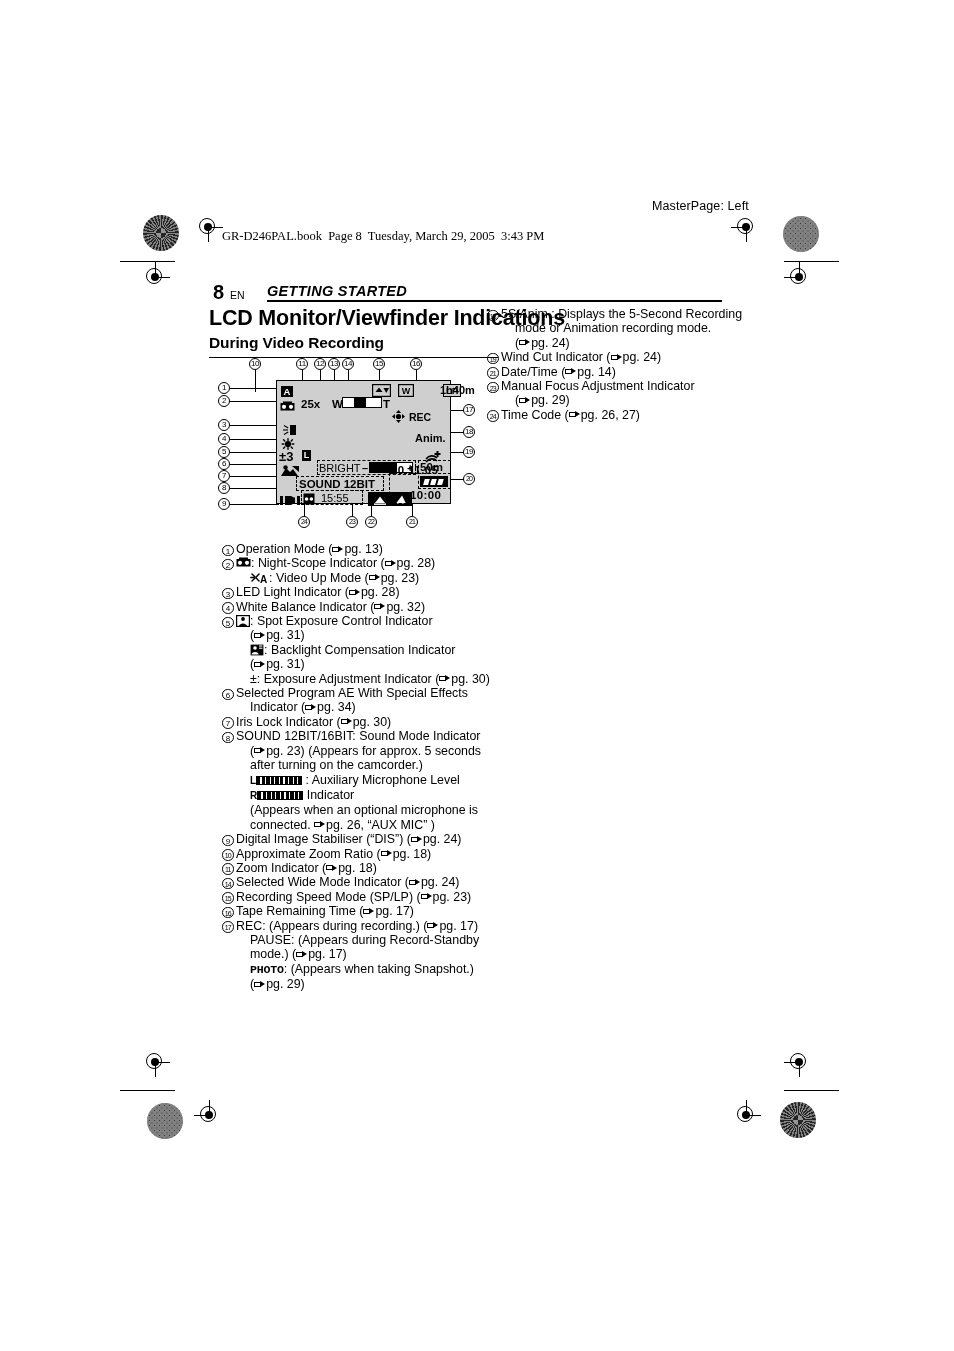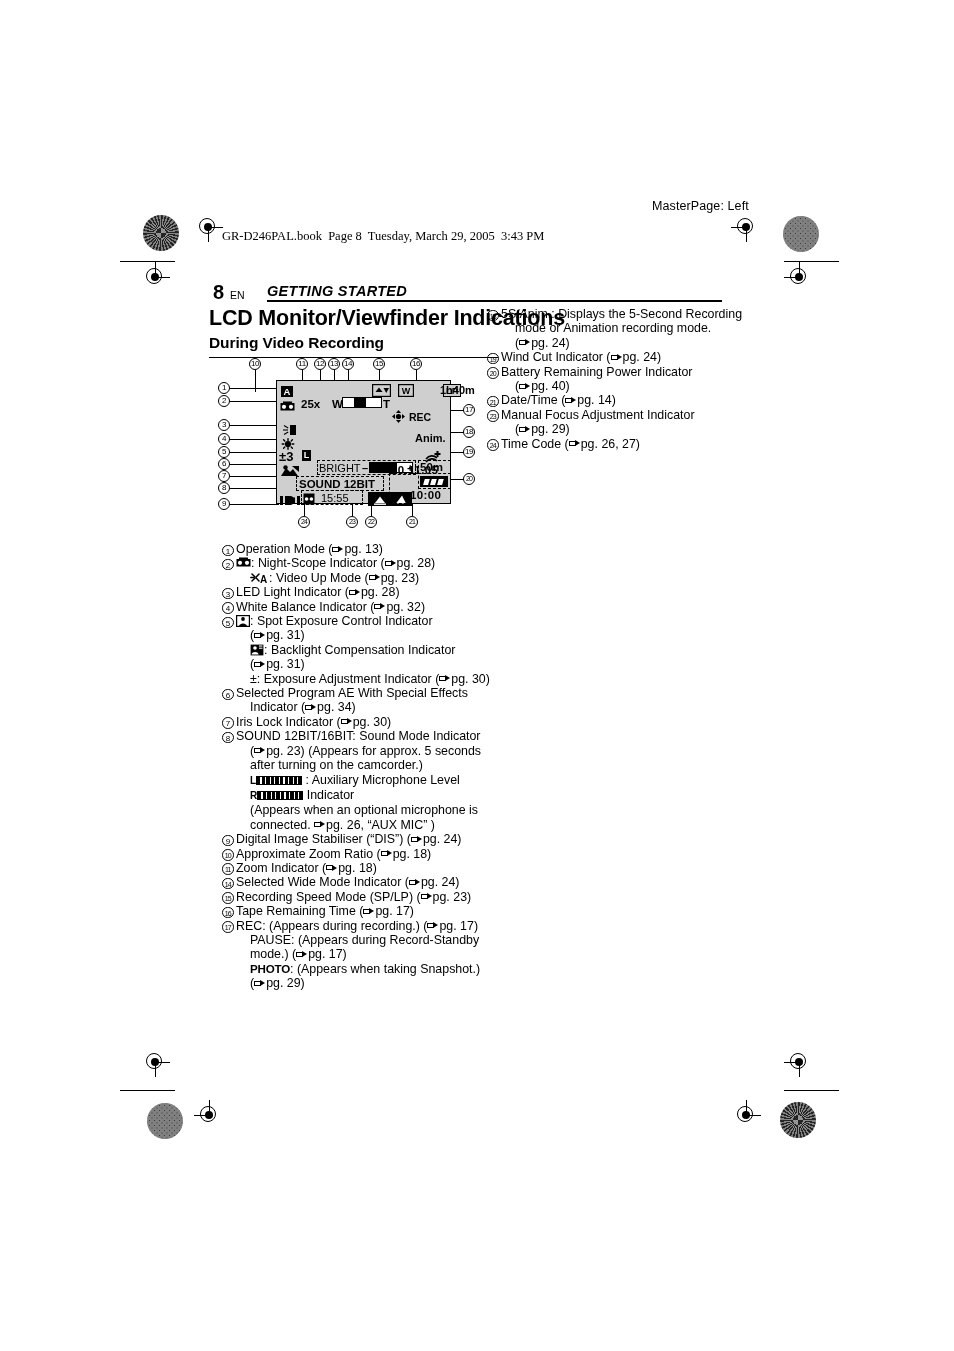--- a/index.html
+++ b/index.html
@@ -198,21 +198,21 @@
   .meter {
     display: inline-block;
     width: 46px; height: 9px;
     background:
       repeating-linear-gradient(to right, #000 0 3.4px, #fff 3.4px 4.6px);
     border: 1px solid #000;
     vertical-align: -1px;
     box-sizing: border-box;
   }
   .photoword {
-    font-family: Liberation Sans, sans-serif;
+    font-family: Liberation Mono, monospace;
     font-weight: bold;
     font-size: 11.6px;
     letter-spacing: -.2px;
   }
 
   
   #lcd-figure {
     position: absolute;
     left: 218px;
     top: 358px;
@@ -673,17 +673,16 @@
     <div class="li"><span class="num"><span class="cnum wide">11</span></span><span class=""><span>Zoom Indicator (</span><span class="ptr"></span><span>pg. 18)</span></span></div>
     <div class="li"><span class="num"><span class="cnum wide">14</span></span><span class=""><span>Selected Wide Mode Indicator (</span><span class="ptr"></span><span>pg. 24)</span></span></div>
     <div class="li"><span class="num"><span class="cnum wide">15</span></span><span class=""><span>Recording Speed Mode (SP/LP) (</span><span class="ptr"></span><span>pg. 23)</span></span></div>
     <div class="li"><span class="num"><span class="cnum wide">16</span></span><span class=""><span>Tape Remaining Time (</span><span class="ptr"></span><span>pg. 17)</span></span></div>
     <div class="li"><span class="num"><span class="cnum wide">17</span></span><span class=""><span>REC: (Appears during recording.) (</span><span class="ptr"></span><span>pg. 17)</span></span><span class="cont"><span>PAUSE: (Appears during Record-Standby</span></span><span class="cont"><span>mode.) (</span><span class="ptr"></span><span>pg. 17)</span></span><span class="cont"><span class="photoword">PHOTO</span><span>: (Appears when taking Snapshot.)</span></span><span class="cont"><span>(</span><span class="ptr"></span><span>pg. 29)</span></span></div>
   </div>
 
 <div class="col" id="right-column" style="left:487px; top:307px; width:260px;">
     <div class="li"><span class="num"><span class="cnum wide">18</span></span><span class=""><span>5S/Anim.: Displays the 5-Second Recording</span></span><span class="cont"><span>mode or Animation recording mode.</span></span><span class="cont"><span>(</span><span class="ptr"></span><span>pg. 24)</span></span></div>
     <div class="li"><span class="num"><span class="cnum wide">19</span></span><span class=""><span>Wind Cut Indicator (</span><span class="ptr"></span><span>pg. 24)</span></span></div>
-    <div class="li"><span class="num"><span class="cnum wide">20</span></span><span class=""><span>Battery Remaining Power Indicator</span></span><span class="cont"><span>(</span><span class="ptr"></span><span>pg. 40)</span></span></div>
     <div class="li"><span class="num"><span class="cnum wide">21</span></span><span class=""><span>Date/Time (</span><span class="ptr"></span><span>pg. 14)</span></span></div>
     <div class="li"><span class="num"><span class="cnum wide">23</span></span><span class=""><span>Manual Focus Adjustment Indicator</span></span><span class="cont"><span>(</span><span class="ptr"></span><span>pg. 29)</span></span></div>
     <div class="li"><span class="num"><span class="cnum wide">24</span></span><span class=""><span>Time Code (</span><span class="ptr"></span><span>pg. 26, 27)</span></span></div>
   </div>
 
 </body></html>

